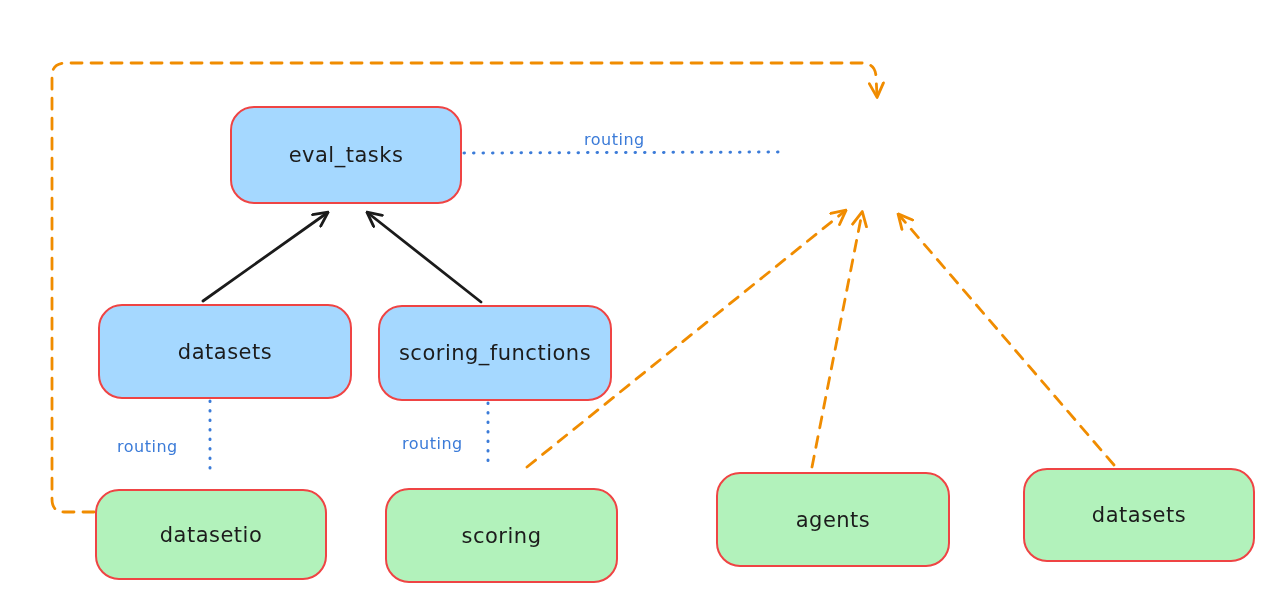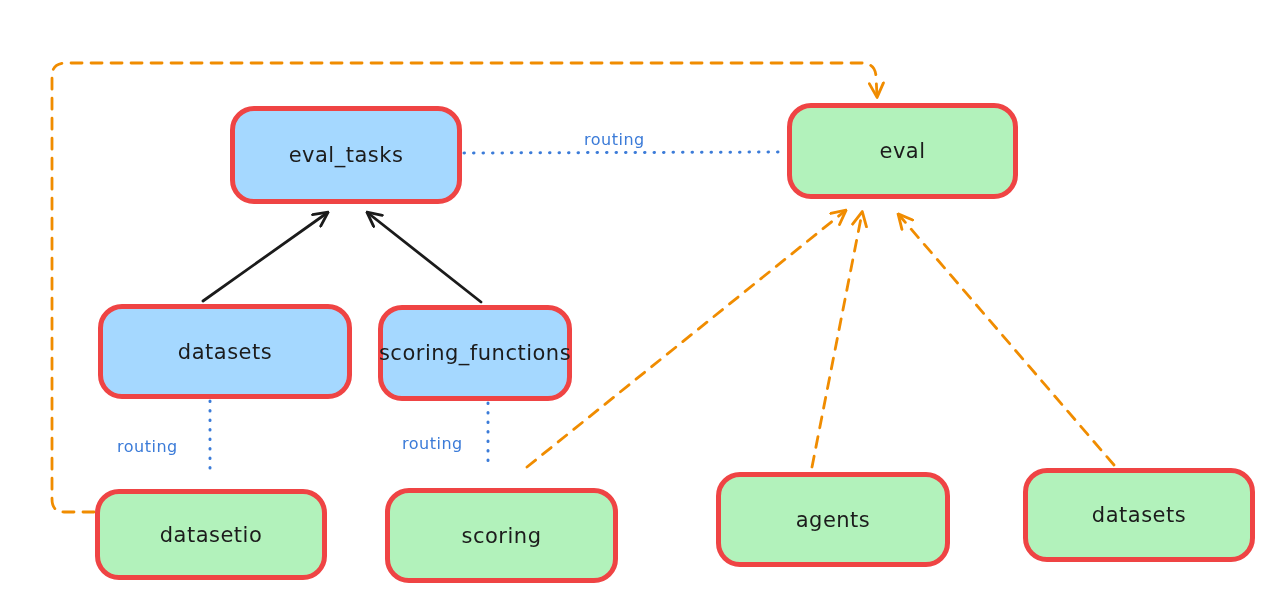--- a/index.html
+++ b/index.html
@@ -19,21 +19,21 @@
     position: absolute;
     left: 0;
     top: 0;
     width: 1280px;
     height: 596px;
     pointer-events: none;
   }
   .node {
     position: absolute;
     box-sizing: border-box;
-    border: 5px solid #ef4444;
+    border: 2px solid #ef4444;
     border-radius: 24px;
     display: flex;
     align-items: center;
     justify-content: center;
     font-size: 21px;
     letter-spacing: 0.5px;
     color: #1c1c1c;
   }
   .node.blue  { background: #a5d8ff; }
   .node.green { background: #b2f2bb; }
@@ -73,29 +73,26 @@
 
     <path d="M527,467 L845,211" fill="none" stroke="#f08c00" stroke-width="2.8" stroke-linecap="round" stroke-dasharray="11 9" marker-end="url(#arrow-orange)"></path>
     <path d="M812,467 L862,213" fill="none" stroke="#f08c00" stroke-width="2.8" stroke-linecap="round" stroke-dasharray="11 9" marker-end="url(#arrow-orange)"></path>
     <path d="M1114,465 L899,215" fill="none" stroke="#f08c00" stroke-width="2.8" stroke-linecap="round" stroke-dasharray="11 9" marker-end="url(#arrow-orange)"></path>
   </svg>
 
   <div class="node blue" style="left:230px; top:106px; width:232px; height:98px;">
     <span>eval_tasks</span>
   </div>
 
-  <div class="node green" style="left:787px; top:103px; width:231px; height:96px;">
-    <span>eval</span>
-  </div>
 
   <div class="node blue" style="left:98px; top:304px; width:254px; height:95px;">
     <span>datasets</span>
   </div>
 
-  <div class="node blue" style="left:378px; top:305px; width:194px; height:96px;">
+  <div class="node blue" style="left:378px; top:305px; width:234px; height:96px;">
     <span>scoring_functions</span>
   </div>
 
   <div class="node green" style="left:95px; top:489px; width:232px; height:91px;">
     <span>datasetio</span>
   </div>
 
   <div class="node green" style="left:385px; top:488px; width:233px; height:95px;">
     <span>scoring</span>
   </div>

